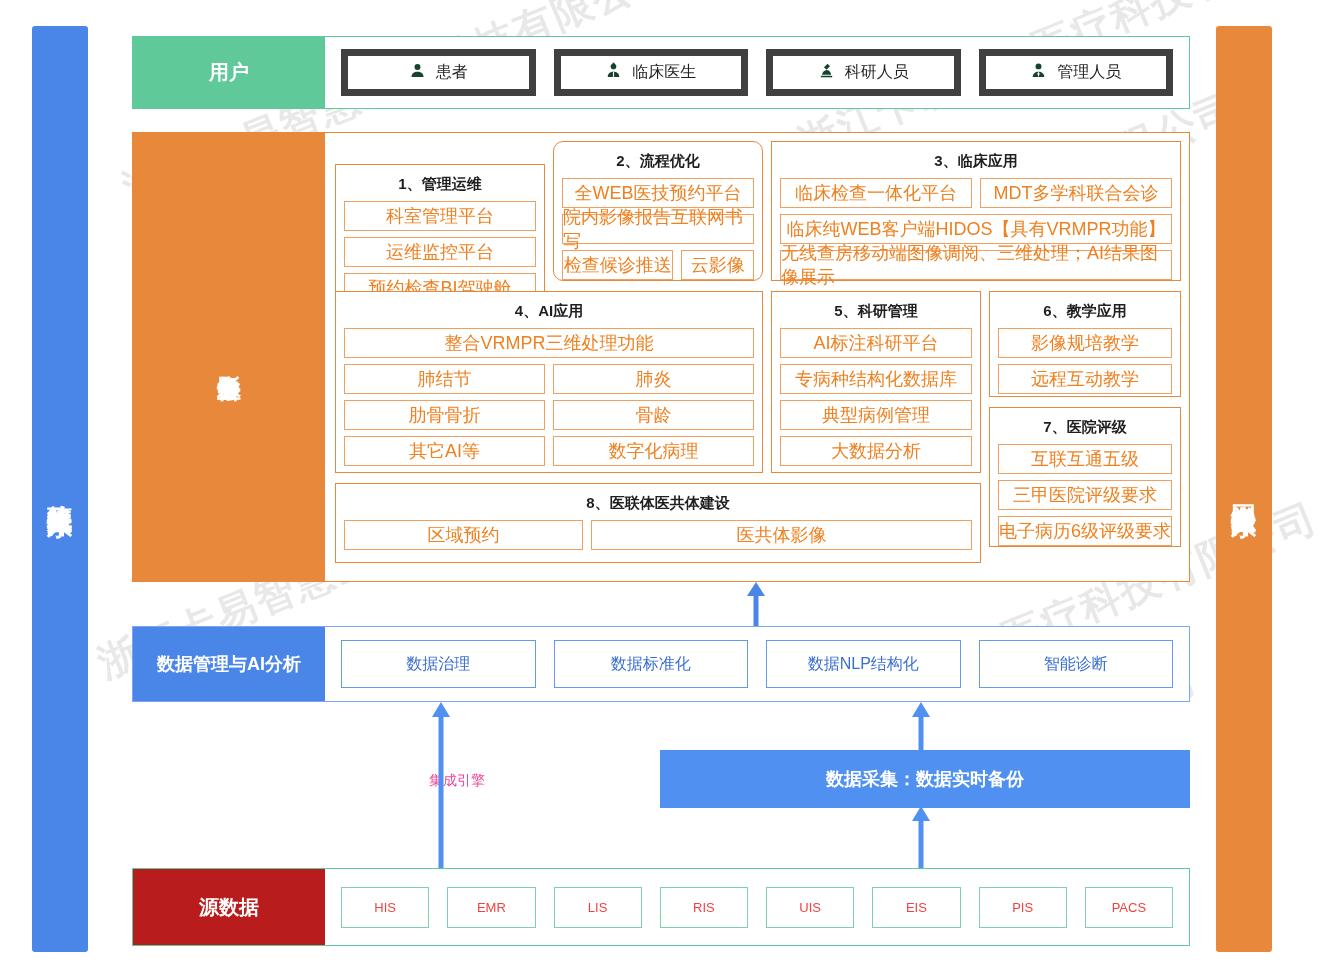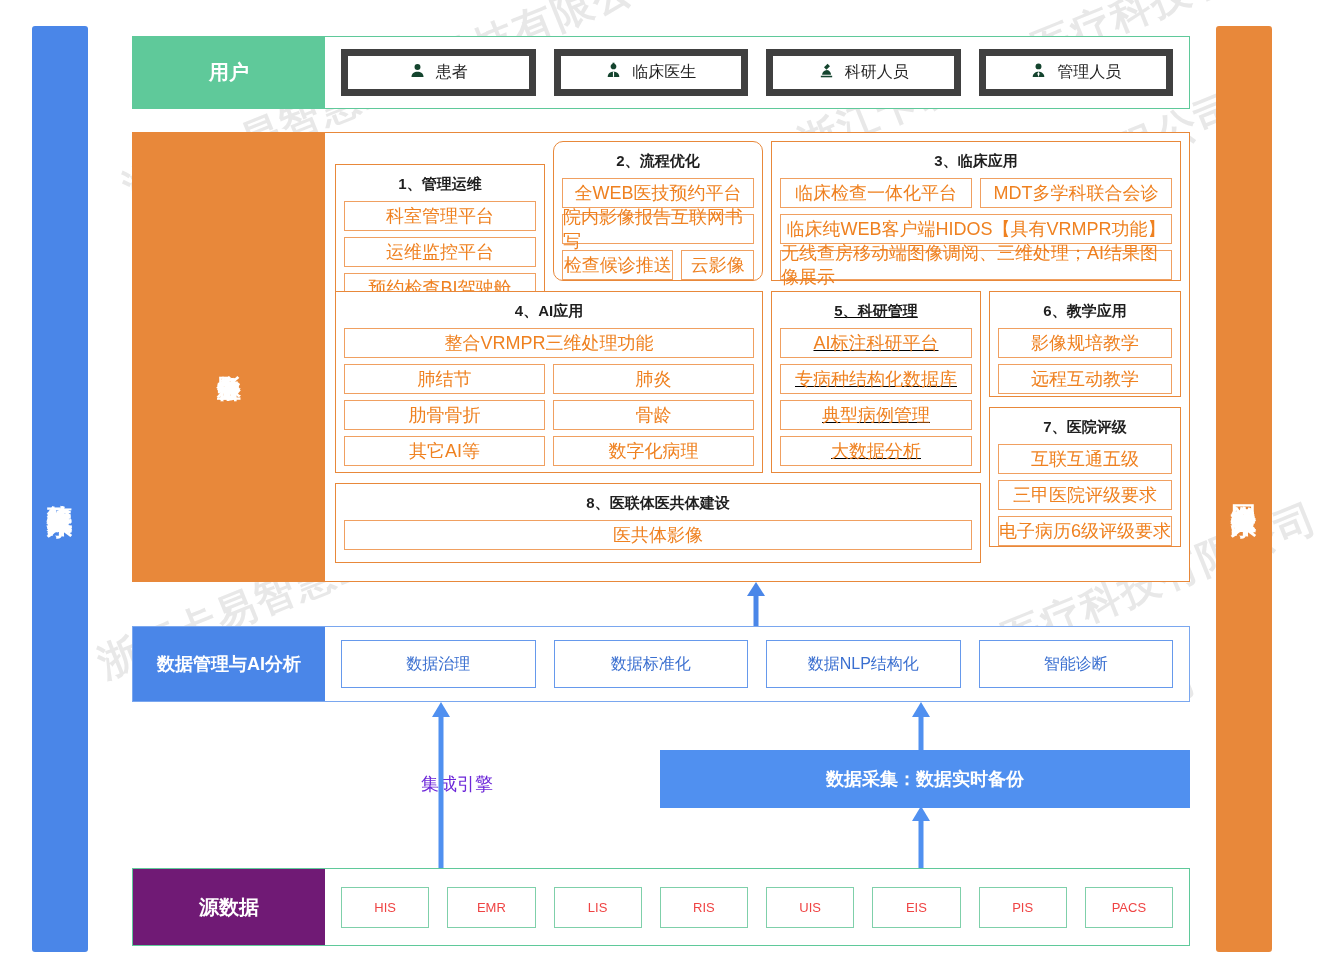--- a/index.html
+++ b/index.html
@@ -110,29 +110,29 @@
     position:absolute;left:132px;top:702px;width:1058px;height:166px;
     background:#fff;box-sizing:border-box;
   }
   .collect-bar{
     position:absolute;left:528px;top:48px;width:530px;height:58px;
     background:#5090f0;color:#fff;font-size:18px;font-weight:700;
     display:flex;align-items:center;justify-content:center;box-sizing:border-box;
   }
   .gap-note{
     position:absolute;left:270px;top:70px;width:110px;text-align:center;
-    font-size:18px;color:#6d28d9;
+    font-size:14px;color:#ec4899;
   }
 
   
   .src-row{
     left:132px;top:868px;width:1058px;height:78px;
     border:1px solid #5fc99a;background:#fff;box-sizing:border-box;
   }
-  .src-label{width:192px;background:#701a75;font-size:20px;flex:0 0 192px;}
+  .src-label{width:192px;background:#b91c1c;font-size:20px;flex:0 0 192px;}
   .src-items{flex:1;display:flex;align-items:center;gap:18px;padding:0 16px;box-sizing:border-box;}
   .src-chip{
     flex:1;height:41px;border:1px solid #7fd0aa;background:#fff;
     display:flex;align-items:center;justify-content:center;
     color:#ef4444;font-size:13px;box-sizing:border-box;
   }
 
   
   .arrow{position:absolute;}
 </style>
@@ -251,21 +251,21 @@
         <div class="cell-row">
           <div class="cell">肋骨骨折</div>
           <div class="cell">骨龄</div>
         </div>
         <div class="cell-row">
           <div class="cell">其它AI等</div>
           <div class="cell">数字化病理</div>
         </div>
       </div>
 
-      <div class="grp" style="left:446px;top:158px;width:210px;height:182px;text-decoration:underline;">
+      <div class="grp" style="left:446px;top:158px;width:210px;height:182px;">
         <div class="grp-title">5、科研管理</div>
         <div class="cell">AI标注科研平台</div>
         <div class="cell">专病种结构化数据库</div>
         <div class="cell">典型病例管理</div>
         <div class="cell">大数据分析</div>
       </div>
 
       <div class="grp" style="left:664px;top:158px;width:192px;height:106px;">
         <div class="grp-title">6、教学应用</div>
         <div class="cell">影像规培教学</div>
@@ -275,20 +275,21 @@
       <div class="grp" style="left:664px;top:274px;width:192px;height:140px;">
         <div class="grp-title">7、医院评级</div>
         <div class="cell">互联互通五级</div>
         <div class="cell">三甲医院评级要求</div>
         <div class="cell">电子病历6级评级要求</div>
       </div>
 
       <div class="grp" style="left:10px;top:350px;width:646px;height:80px;">
         <div class="grp-title">8、医联体医共体建设</div>
         <div class="cell-row">
+          <div class="cell">区域预约</div>
           <div class="cell" style="flex:1.6;">医共体影像</div>
         </div>
       </div>
 
     </div>
   </div>
 
   <div class="arrow" style="left:745px;top:582px;">
     <svg width="22" height="46" viewBox="0 0 22 46">
         <rect x="8.5" y="12" width="5" height="34" fill="#4a86e8"></rect>

